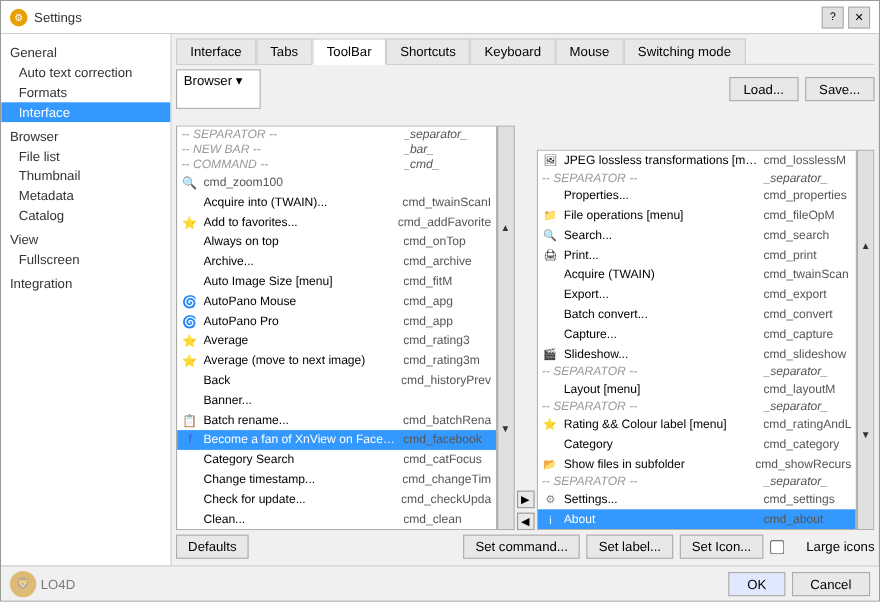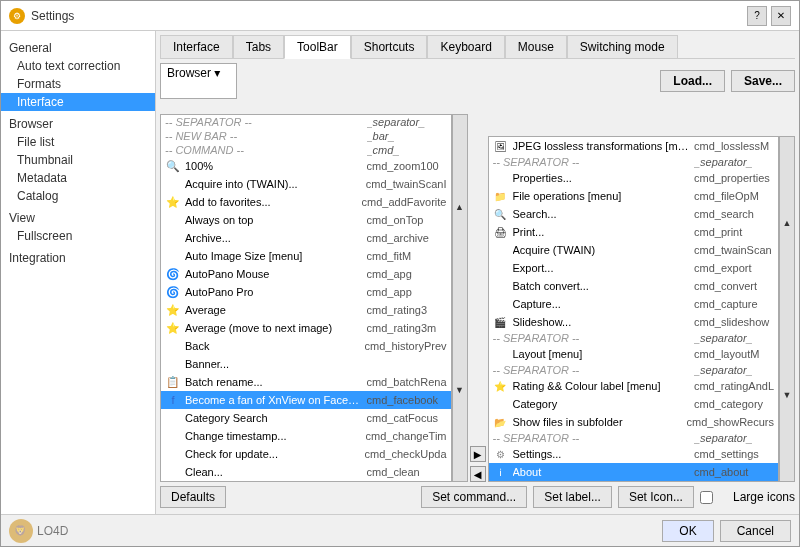--- a/index.html
+++ b/index.html
@@ -103,21 +103,20 @@
     }
 
     .spacer { flex: 1; }
 
     .action-btn {
       padding: 3px 12px;
       border: 1px solid #aaa;
       background: #e8e8e8;
       cursor: pointer;
       font-size: 12px;
-      font-weight: bold;
     }
 
     
     .lists-area {
       display: flex;
       flex: 1;
       gap: 0;
       overflow: hidden;
       align-items: flex-end;
     }
@@ -342,21 +341,20 @@
             <div class="command-list-item separator-item">
               <span class="item-name">-- NEW BAR --</span>
               <span class="item-cmd">_bar_</span>
             </div>
             <div class="command-list-item separator-item">
               <span class="item-name">-- COMMAND --</span>
               <span class="item-cmd">_cmd_</span>
             </div>
             <div class="command-list-item">
               <span class="item-icon icon-gray">🔍</span>
-              <span class="item-name">100%</span>
               <span class="item-cmd">cmd_zoom100</span>
             </div>
             <div class="command-list-item">
               <span class="item-icon"></span>
               <span class="item-name">Acquire into (TWAIN)...</span>
               <span class="item-cmd">cmd_twainScanI</span>
             </div>
             <div class="command-list-item">
               <span class="item-icon icon-star">⭐</span>
               <span class="item-name">Add to favorites...</span>

